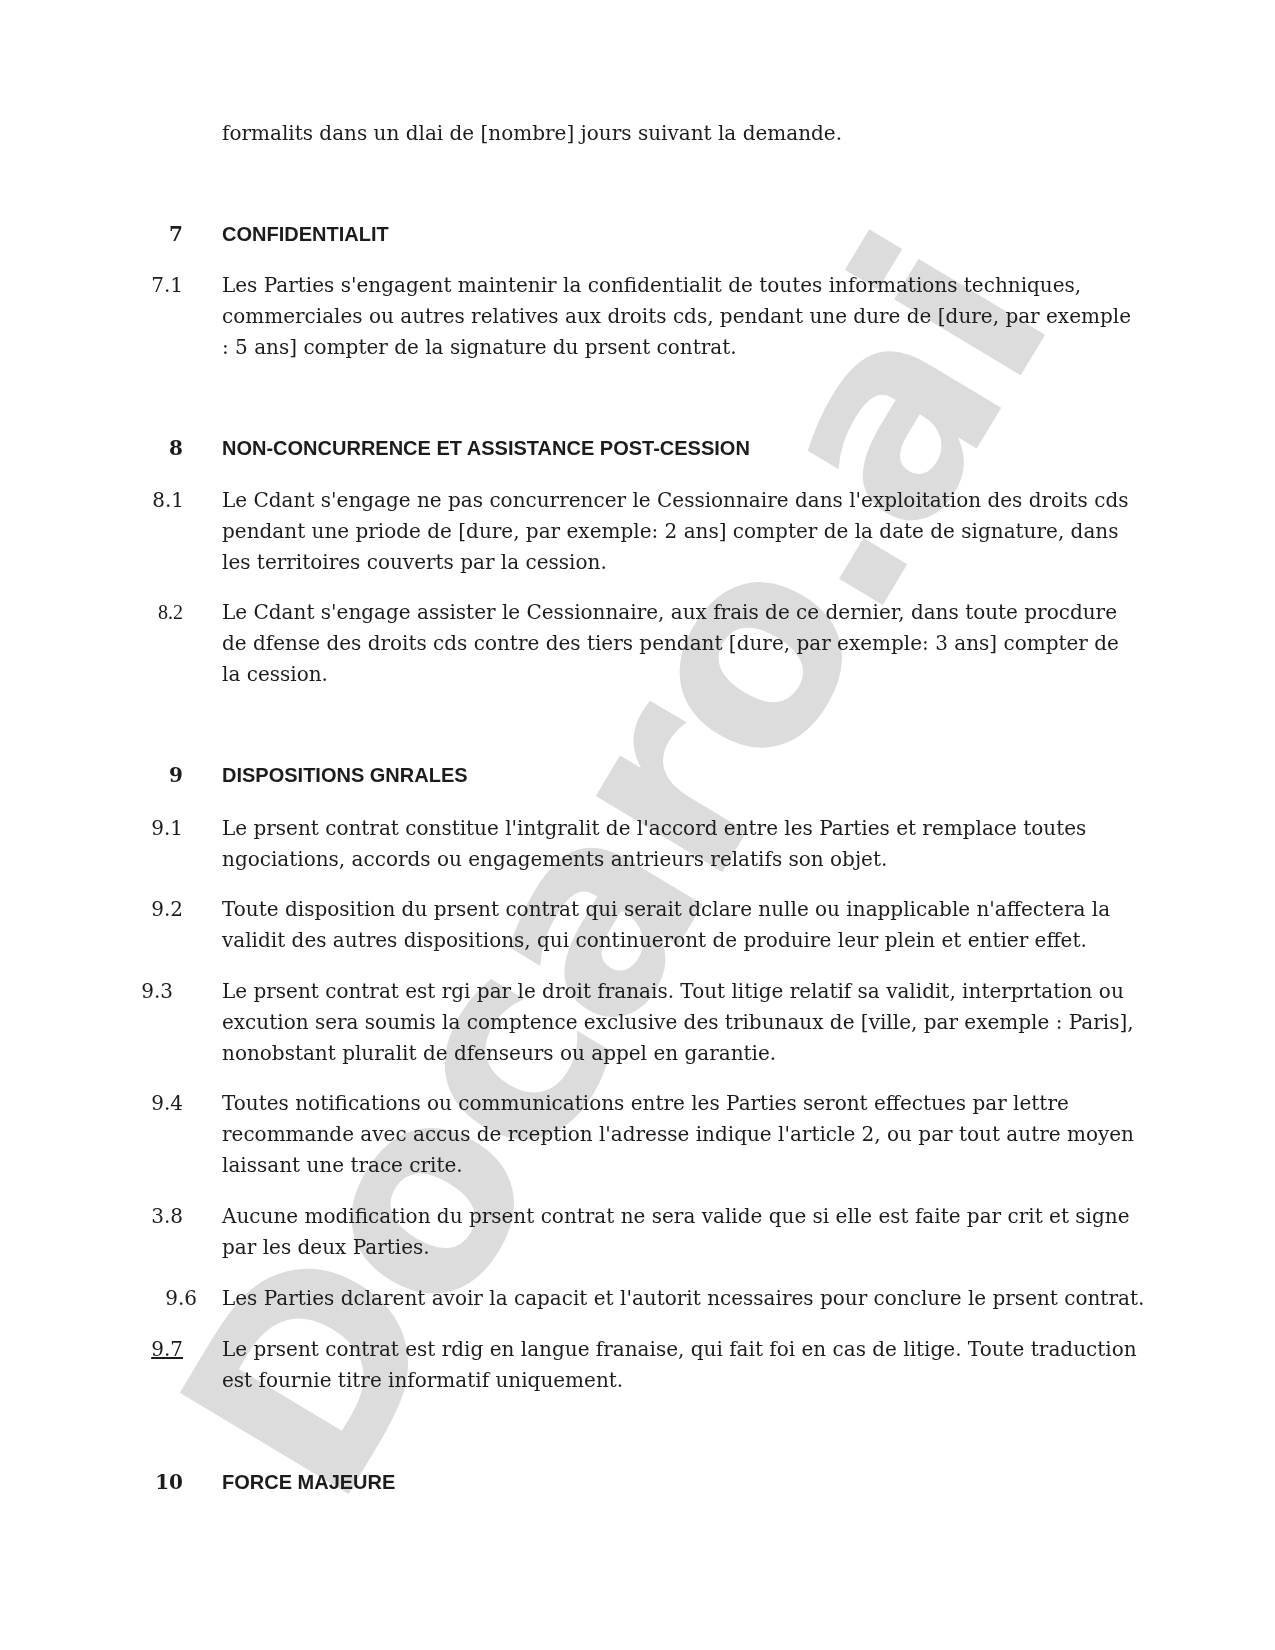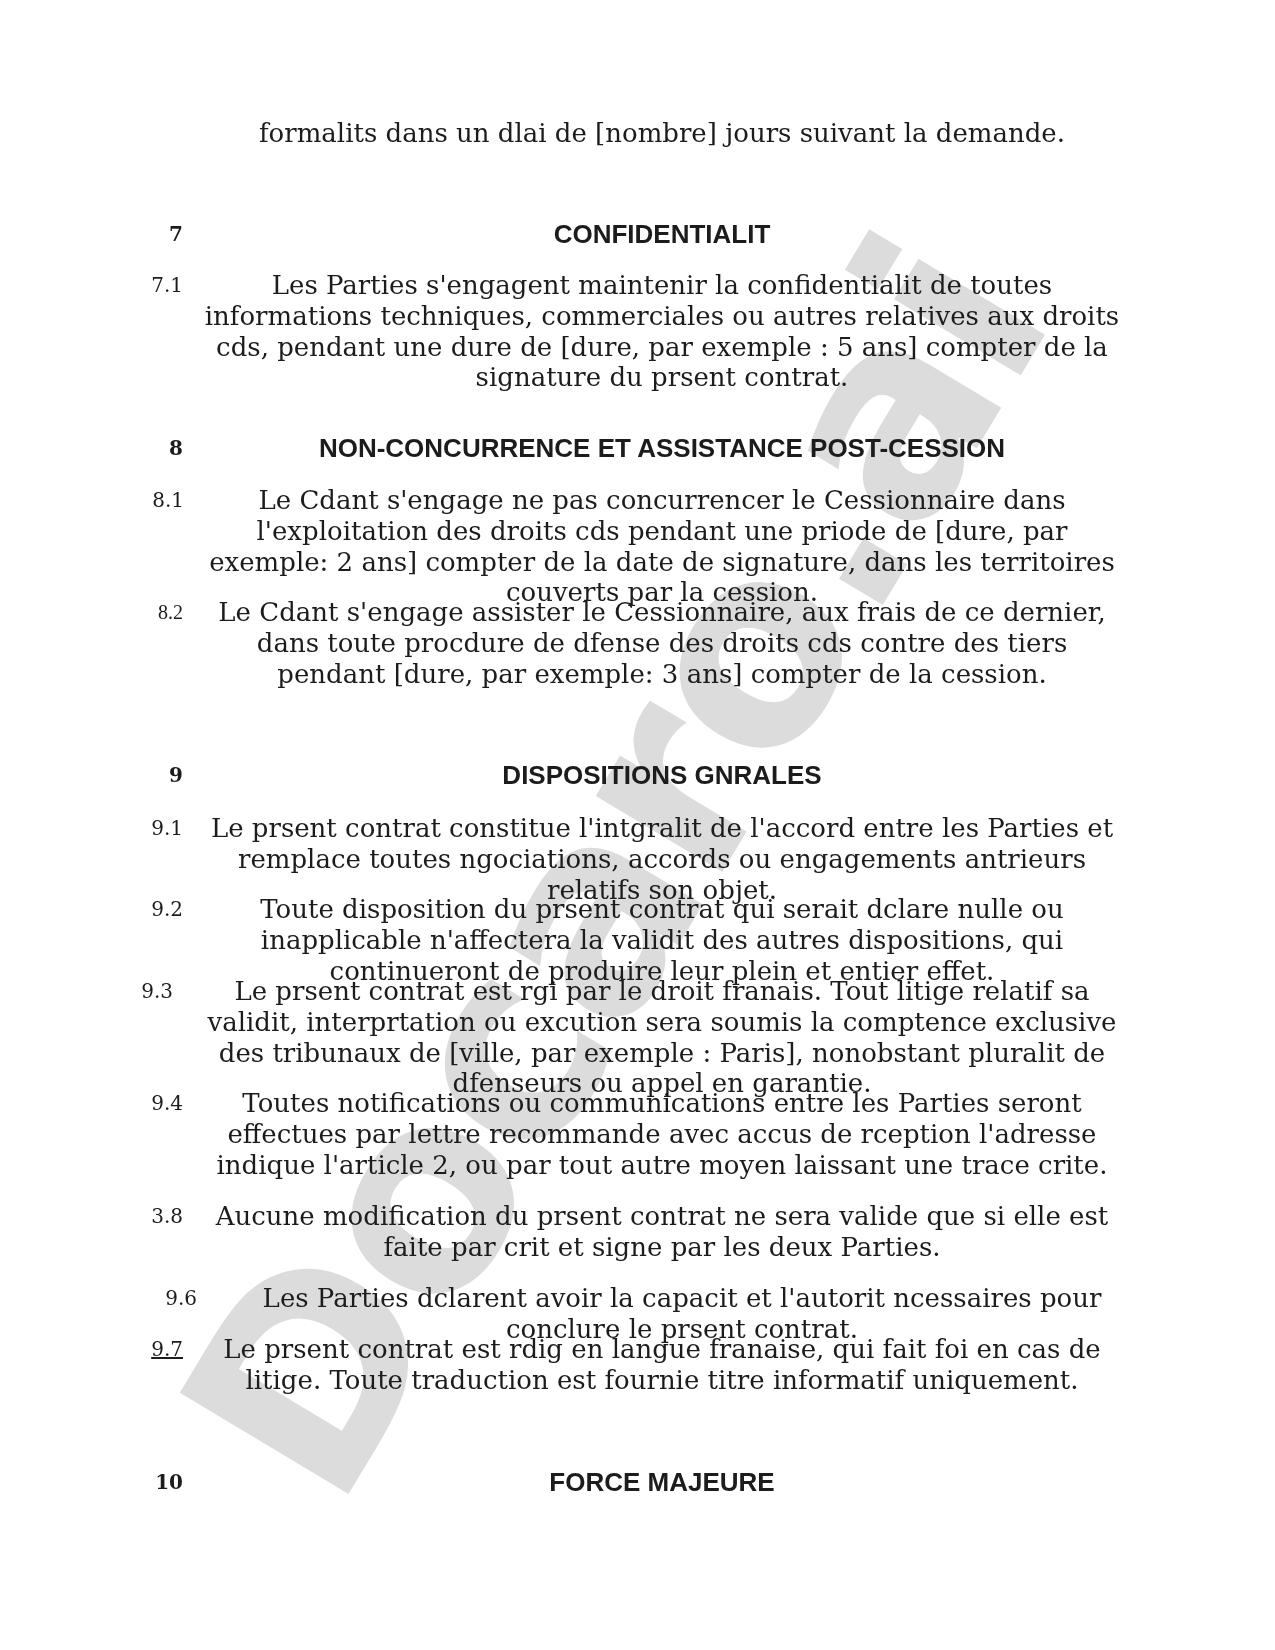--- a/index.html
+++ b/index.html
@@ -5,21 +5,21 @@
   html, body { margin: 0; padding: 0; background: #ffffff; }
   body { width: 1275px; height: 1650px; position: relative; overflow: hidden;
          font-family: "DejaVu Serif", "Liberation Serif", serif; color: #1c1c1c; }
   .page { position: absolute; left: 0; top: 0; width: 1275px; height: 1650px; }
   .watermark { position: absolute; left: 615px; top: 870px; width: 0; height: 0; z-index: 1; pointer-events: none; }
   .watermark span { position: absolute; left: 0; top: 0; transform: translate(-50%, -50%) rotate(-59deg);
          font-family: "DejaVu Sans", "Liberation Sans", sans-serif; font-weight: bold;
          font-size: 270px; color: #dcdcdc; white-space: nowrap; letter-spacing: -6px; line-height: 1; }
   .block { position: absolute; left: 0; z-index: 2; }
   .num { position: absolute; width: 40px; text-align: right; font-size: 20px; line-height: 30.8px; }
-  .txt { position: absolute; left: 202px; width: 920px; font-size: 26px; line-height: 30.8px; text-align: center; }
+  .txt { position: absolute; left: 222px; width: 920px; font-size: 20px; line-height: 30.8px; }
   .h .num, .h .txt { font-weight: bold; }
   .h .txt { font-family: Liberation Sans, sans-serif; }
 </style>
 </head>
 <body>
 
 <div class="page">
 
   <div class="watermark">
     <span>Docaro.ai</span>

